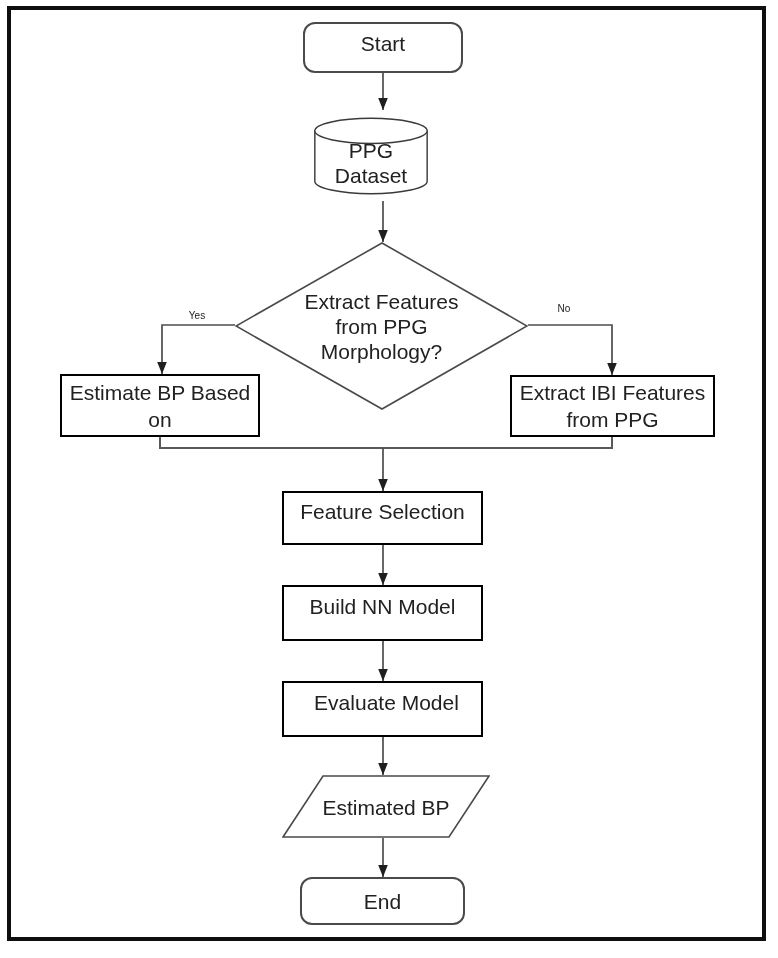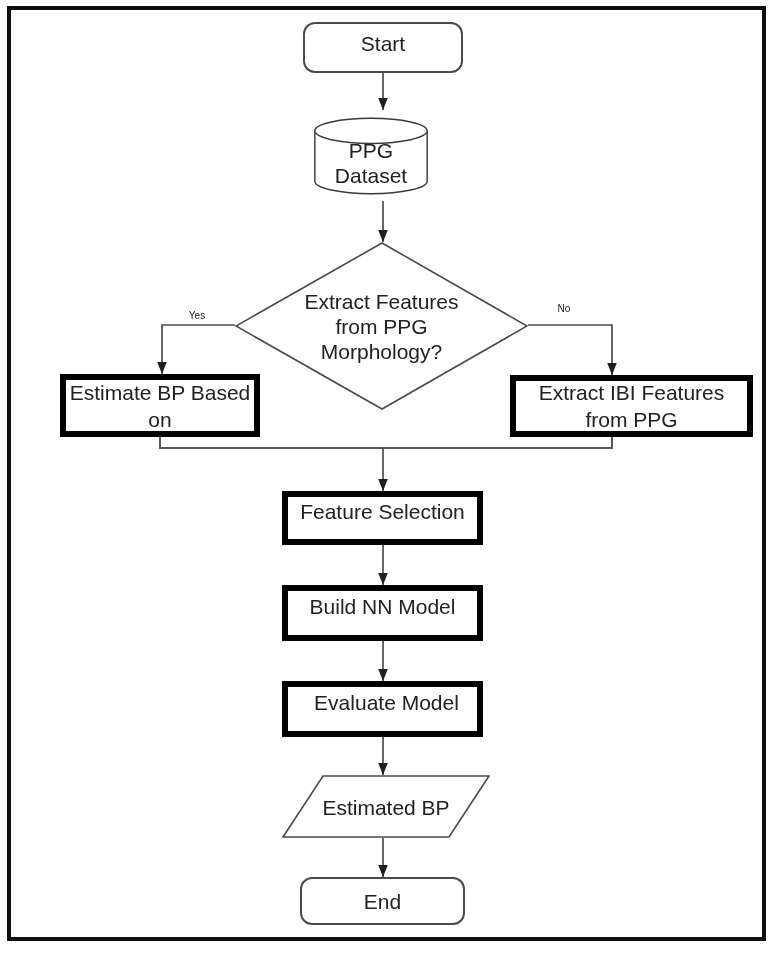--- a/index.html
+++ b/index.html
@@ -37,21 +37,21 @@
     display: flex;
     align-items: center;
     justify-content: center;
     text-align: center;
     font-size: 21px;
     line-height: 25px;
     color: #212121;
     box-sizing: border-box;
   }
   .rect {
-    border: 6px solid #000000;
+    border: 2px solid #000000;
     background: #ffffff;
   }
   .terminal {
     border: 2px solid #4a4a4a;
     border-radius: 12px;
     background: #ffffff;
   }
   .shape-node svg.shape {
     position: absolute;
     left: 0;
@@ -121,21 +121,21 @@
 
   <div class="edge-label" style="left:197px; top:315px;">Yes</div>
   <div class="edge-label" style="left:564px; top:308px;">No</div>
 
   <div class="node rect" style="left:60px; top:374px; width:200px; height:63px; line-height:27px;">
     <span>
       <span style="display:block">Estimate BP Based on</span>
     </span>
   </div>
 
-  <div class="node rect" style="left:510px; top:375px; width:243px; height:62px; line-height:27px;align-items:center;">
+  <div class="node rect" style="left:510px; top:375px; width:205px; height:62px; line-height:27px;align-items:center;">
     <span>
       <span style="display:block">Extract IBI Features</span>
       <span style="display:block">from PPG</span>
     </span>
   </div>
 
   <div class="node rect shift-up" style="left:282px; top:585px; width:201px; height:56px;">
     <span>Build NN Model</span>
   </div>
 

